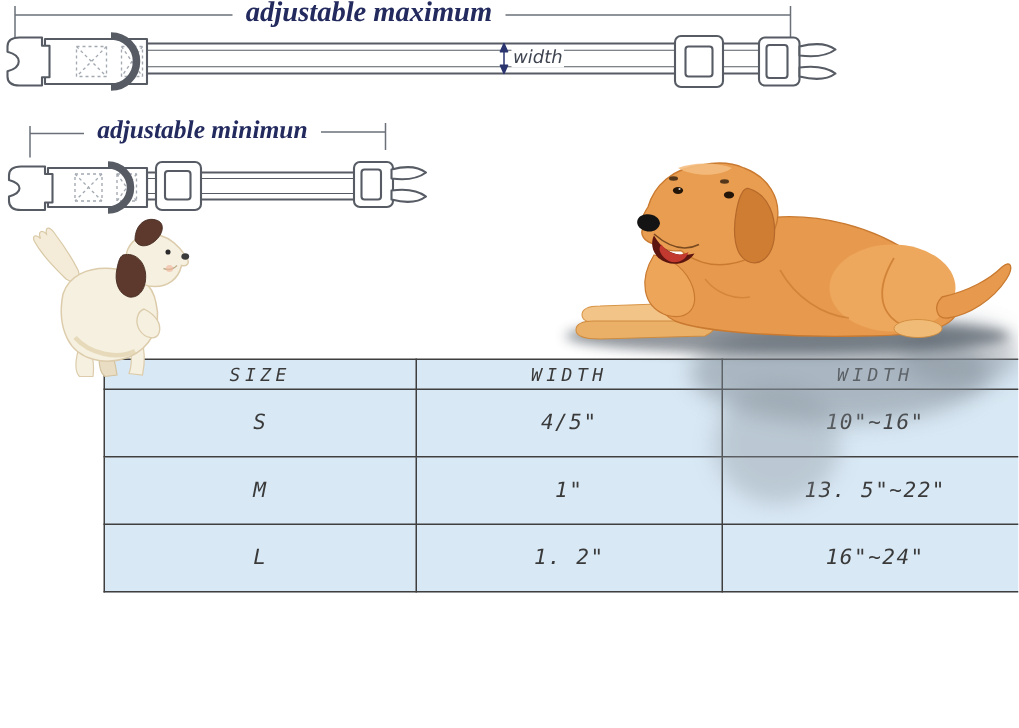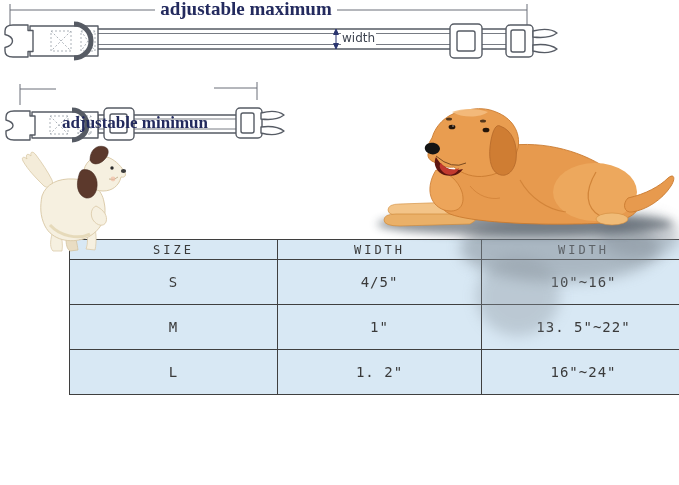--- a/index.html
+++ b/index.html
@@ -1,28 +1,28 @@
 <!DOCTYPE html>
 <html><head>
 <meta charset="utf-8">
 <style>
   html,body { margin:0; padding:0; background:#fff; }
   .stage {
     position:relative; width:679px; height:485px; background:#ffffff;
-    overflow:hidden; font-family:"Liberation Sans", sans-serif;
+    overflow:hidden; font-family:"Liberation Sans", sans-serif;font-style:italic;
   }
   
   #art { position:absolute; left:0; top:0; z-index:3; pointer-events:none; }
   
   .dim-label {
     position:absolute; z-index:4; color:#232a5e;
     font-family:"Liberation Serif", serif; font-weight:bold; white-space:nowrap;
   }
   #label-max { left:157px; top:-2px; width:178px; font-size:19px; text-align:center; }
-  #label-min { left:57px;  top:77px; width:156px; font-size:17px; text-align:center;margin-top:36px; }
+  #label-min { left:57px;  top:77px; width:156px; font-size:17px; text-align:center; }
   #label-width {
     position:absolute; z-index:4; left:341px; top:31px; font-size:12px;
     color:#3e4450; font-family:"DejaVu Sans", sans-serif; background:#fff; padding:0 1px;
   }
   
   table.size-chart {
     position:absolute; z-index:1; left:25px; top:239px; width:616px;
     border-collapse:collapse; table-layout:fixed;
     border:1.5px solid #3f3f3f;
     margin-left:44px;

